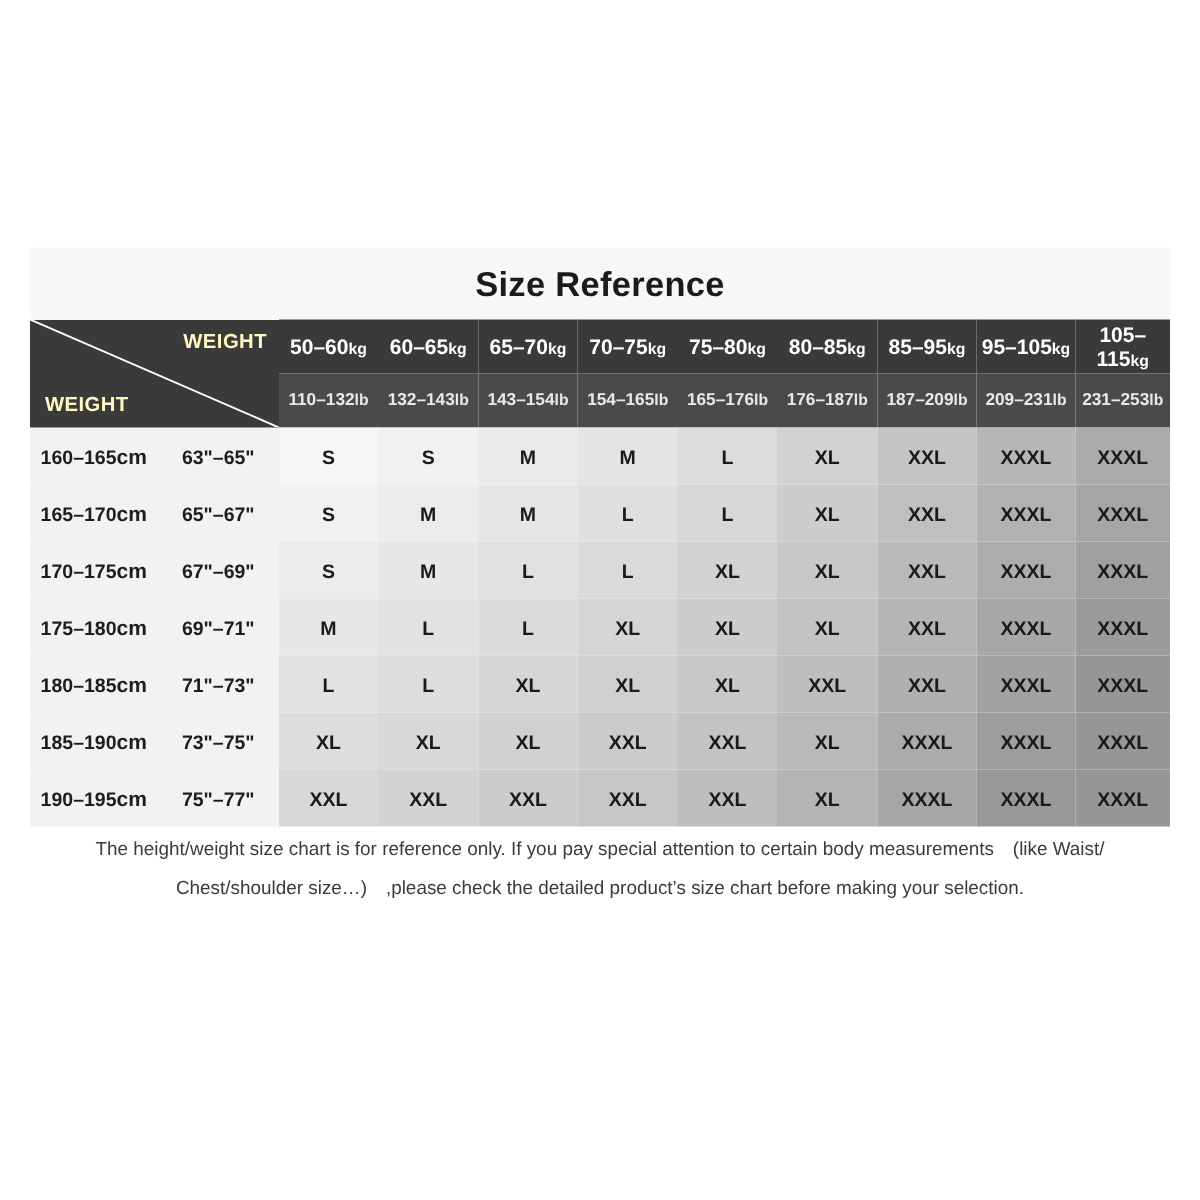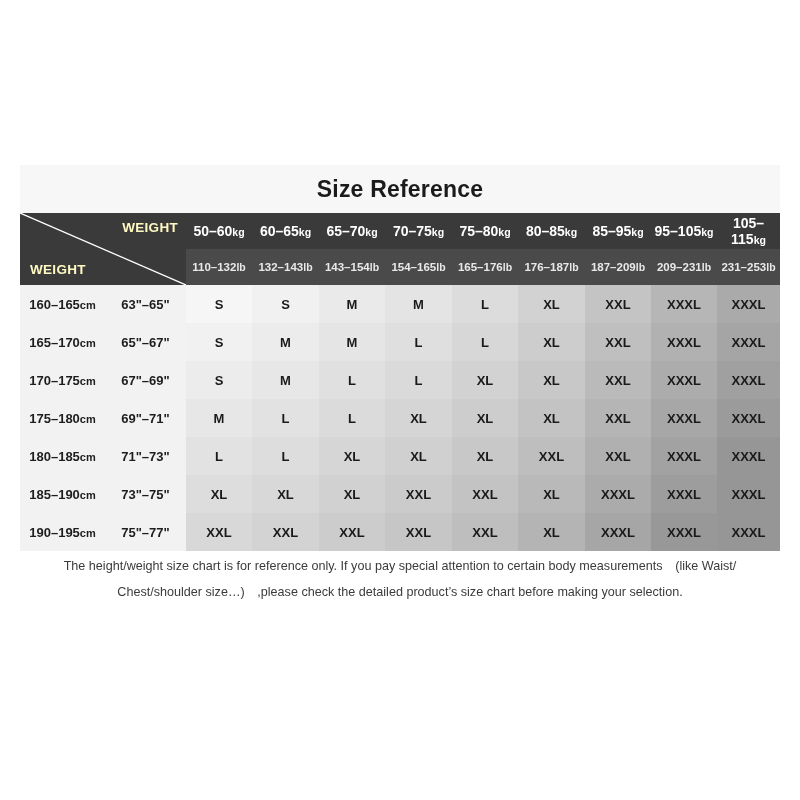--- a/index.html
+++ b/index.html
@@ -102,21 +102,21 @@
   td.hcm, td.hin {
     background: #f2f2f2;
     font-size: 13px;
     font-weight: bold;
     color: #1d1d1d;
     height: 38px;
     border-bottom: 1px dashed #c8c8c8;
   }
   td.hcm { border-right: 1px dashed #c4c4c4; }
   td.hin { border-right: 1px solid #d0d0d0; }
-  td.hcm .unit { font-size: 11px; font-weight: bold; }
+  td.hcm .unit { font-size: 14px; font-weight: bold; }
   td.cell {
     font-size: 13px;
     font-weight: bold;
     color: #1a1a1a;
     height: 38px;
     border-bottom: 1px dashed #cfcfcf;
     border-left: 1px dashed #cfcfcf;
   }
   tr.last td.cell, tr.last td.hcm, tr.last td.hin { border-bottom: none; }
 

